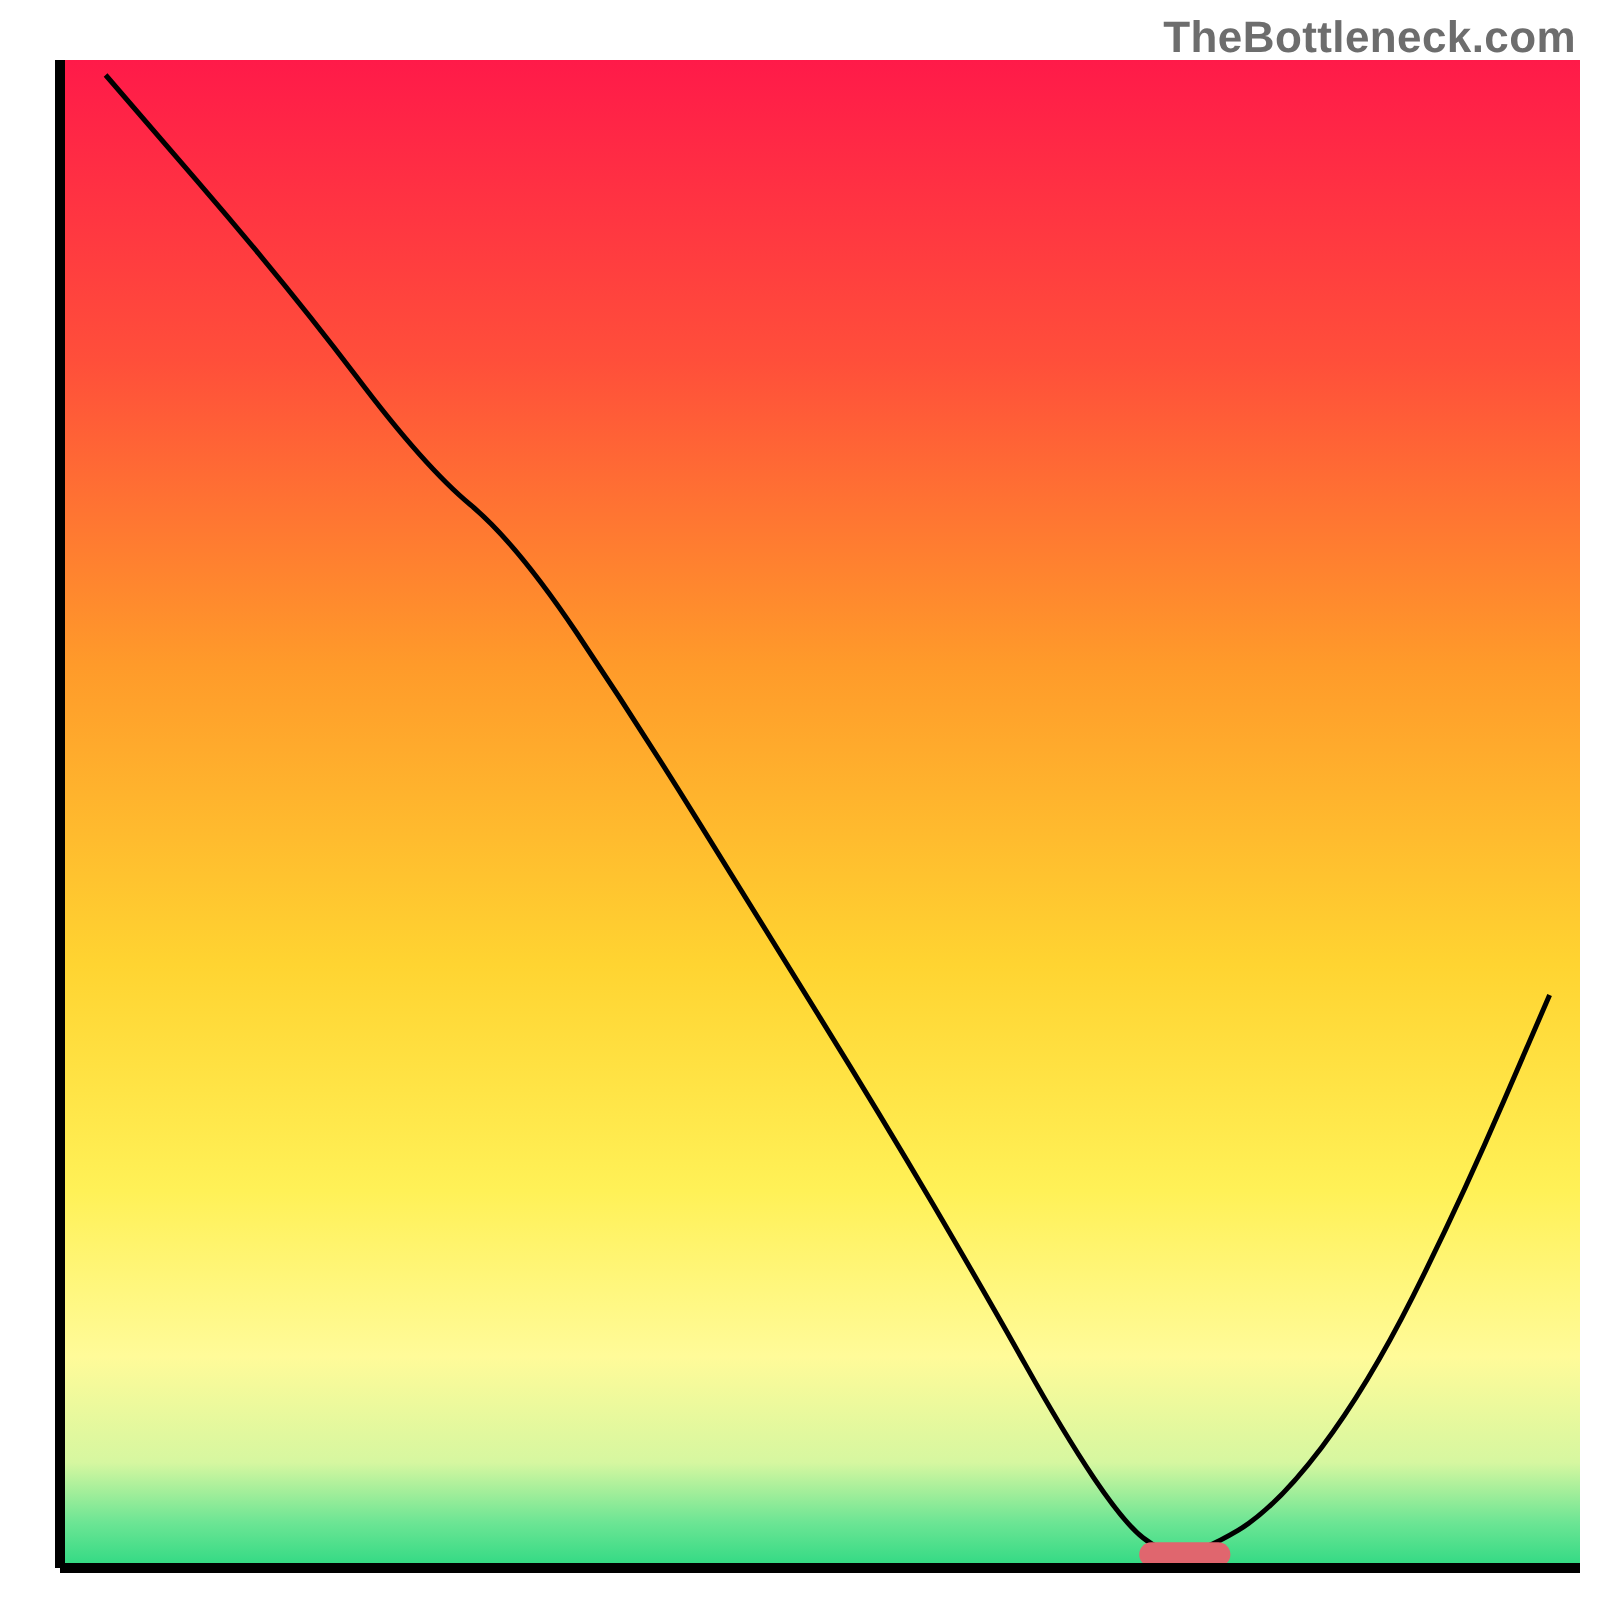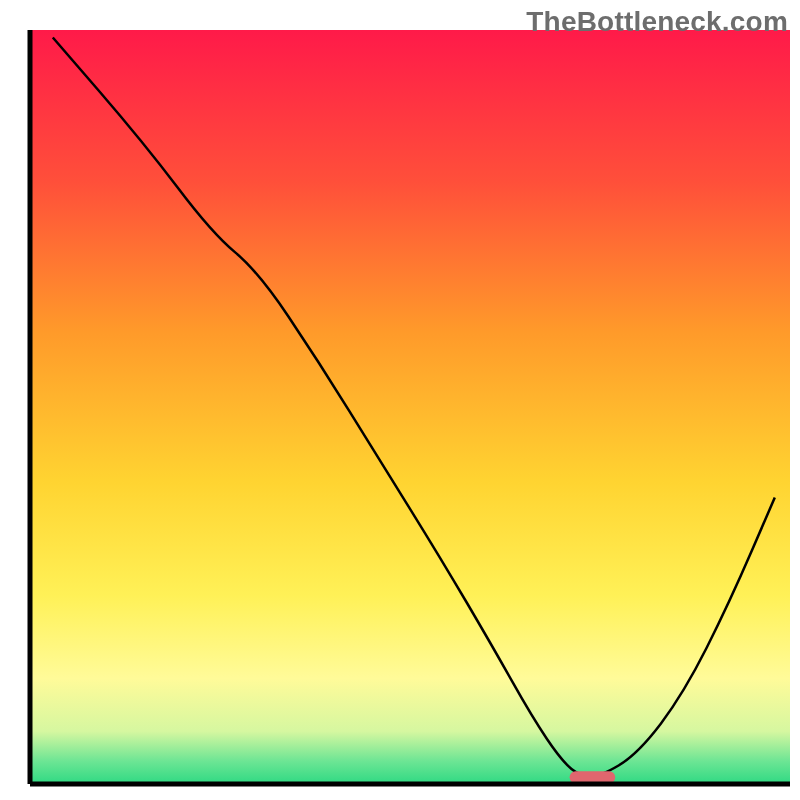--- a/index.html
+++ b/index.html
@@ -14,21 +14,21 @@
   .wrap {
     position: relative;
     width: 800px;
     height: 800px;
   }
   .watermark {
     position: absolute;
     top: 6px;
     right: 12px;
     color: #6d6d6d;
-    font-size: 28px;
+    font-size: 22px;
     font-weight: 600;
     letter-spacing: 0.2px;
     z-index: 3;
   }
   svg {
     display: block;
   }
 </style>
 </head>
 <body>

